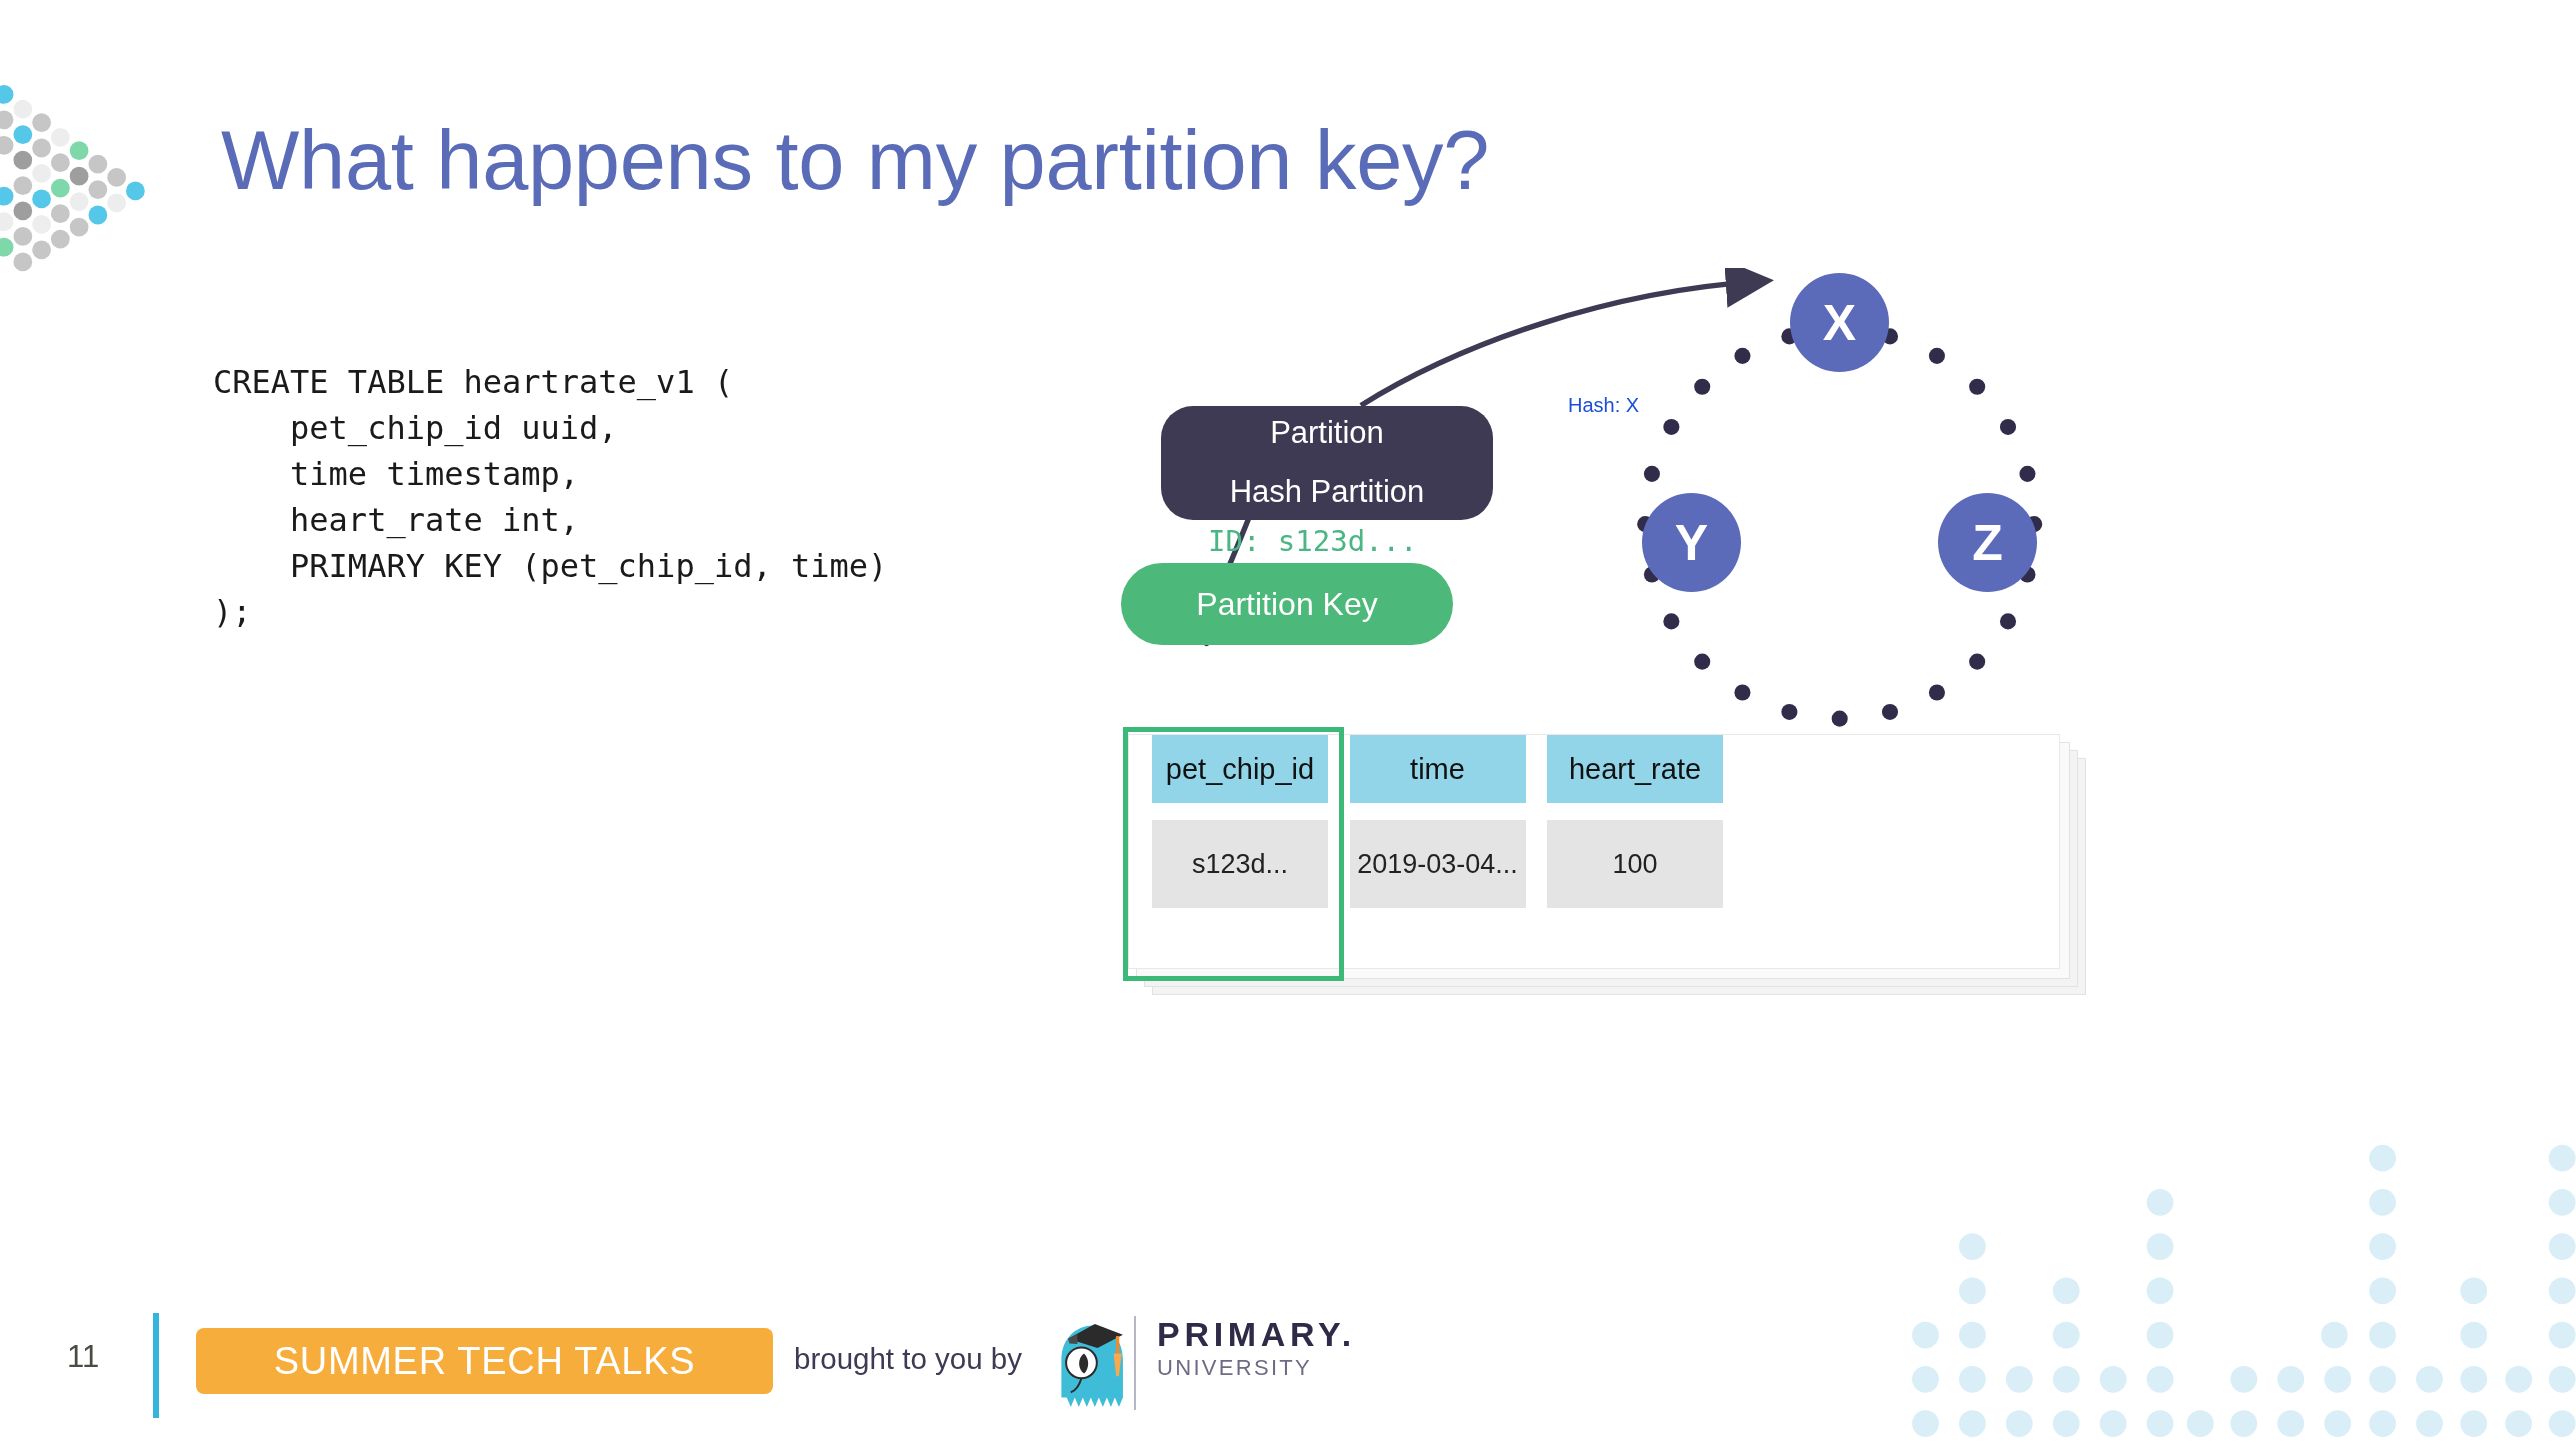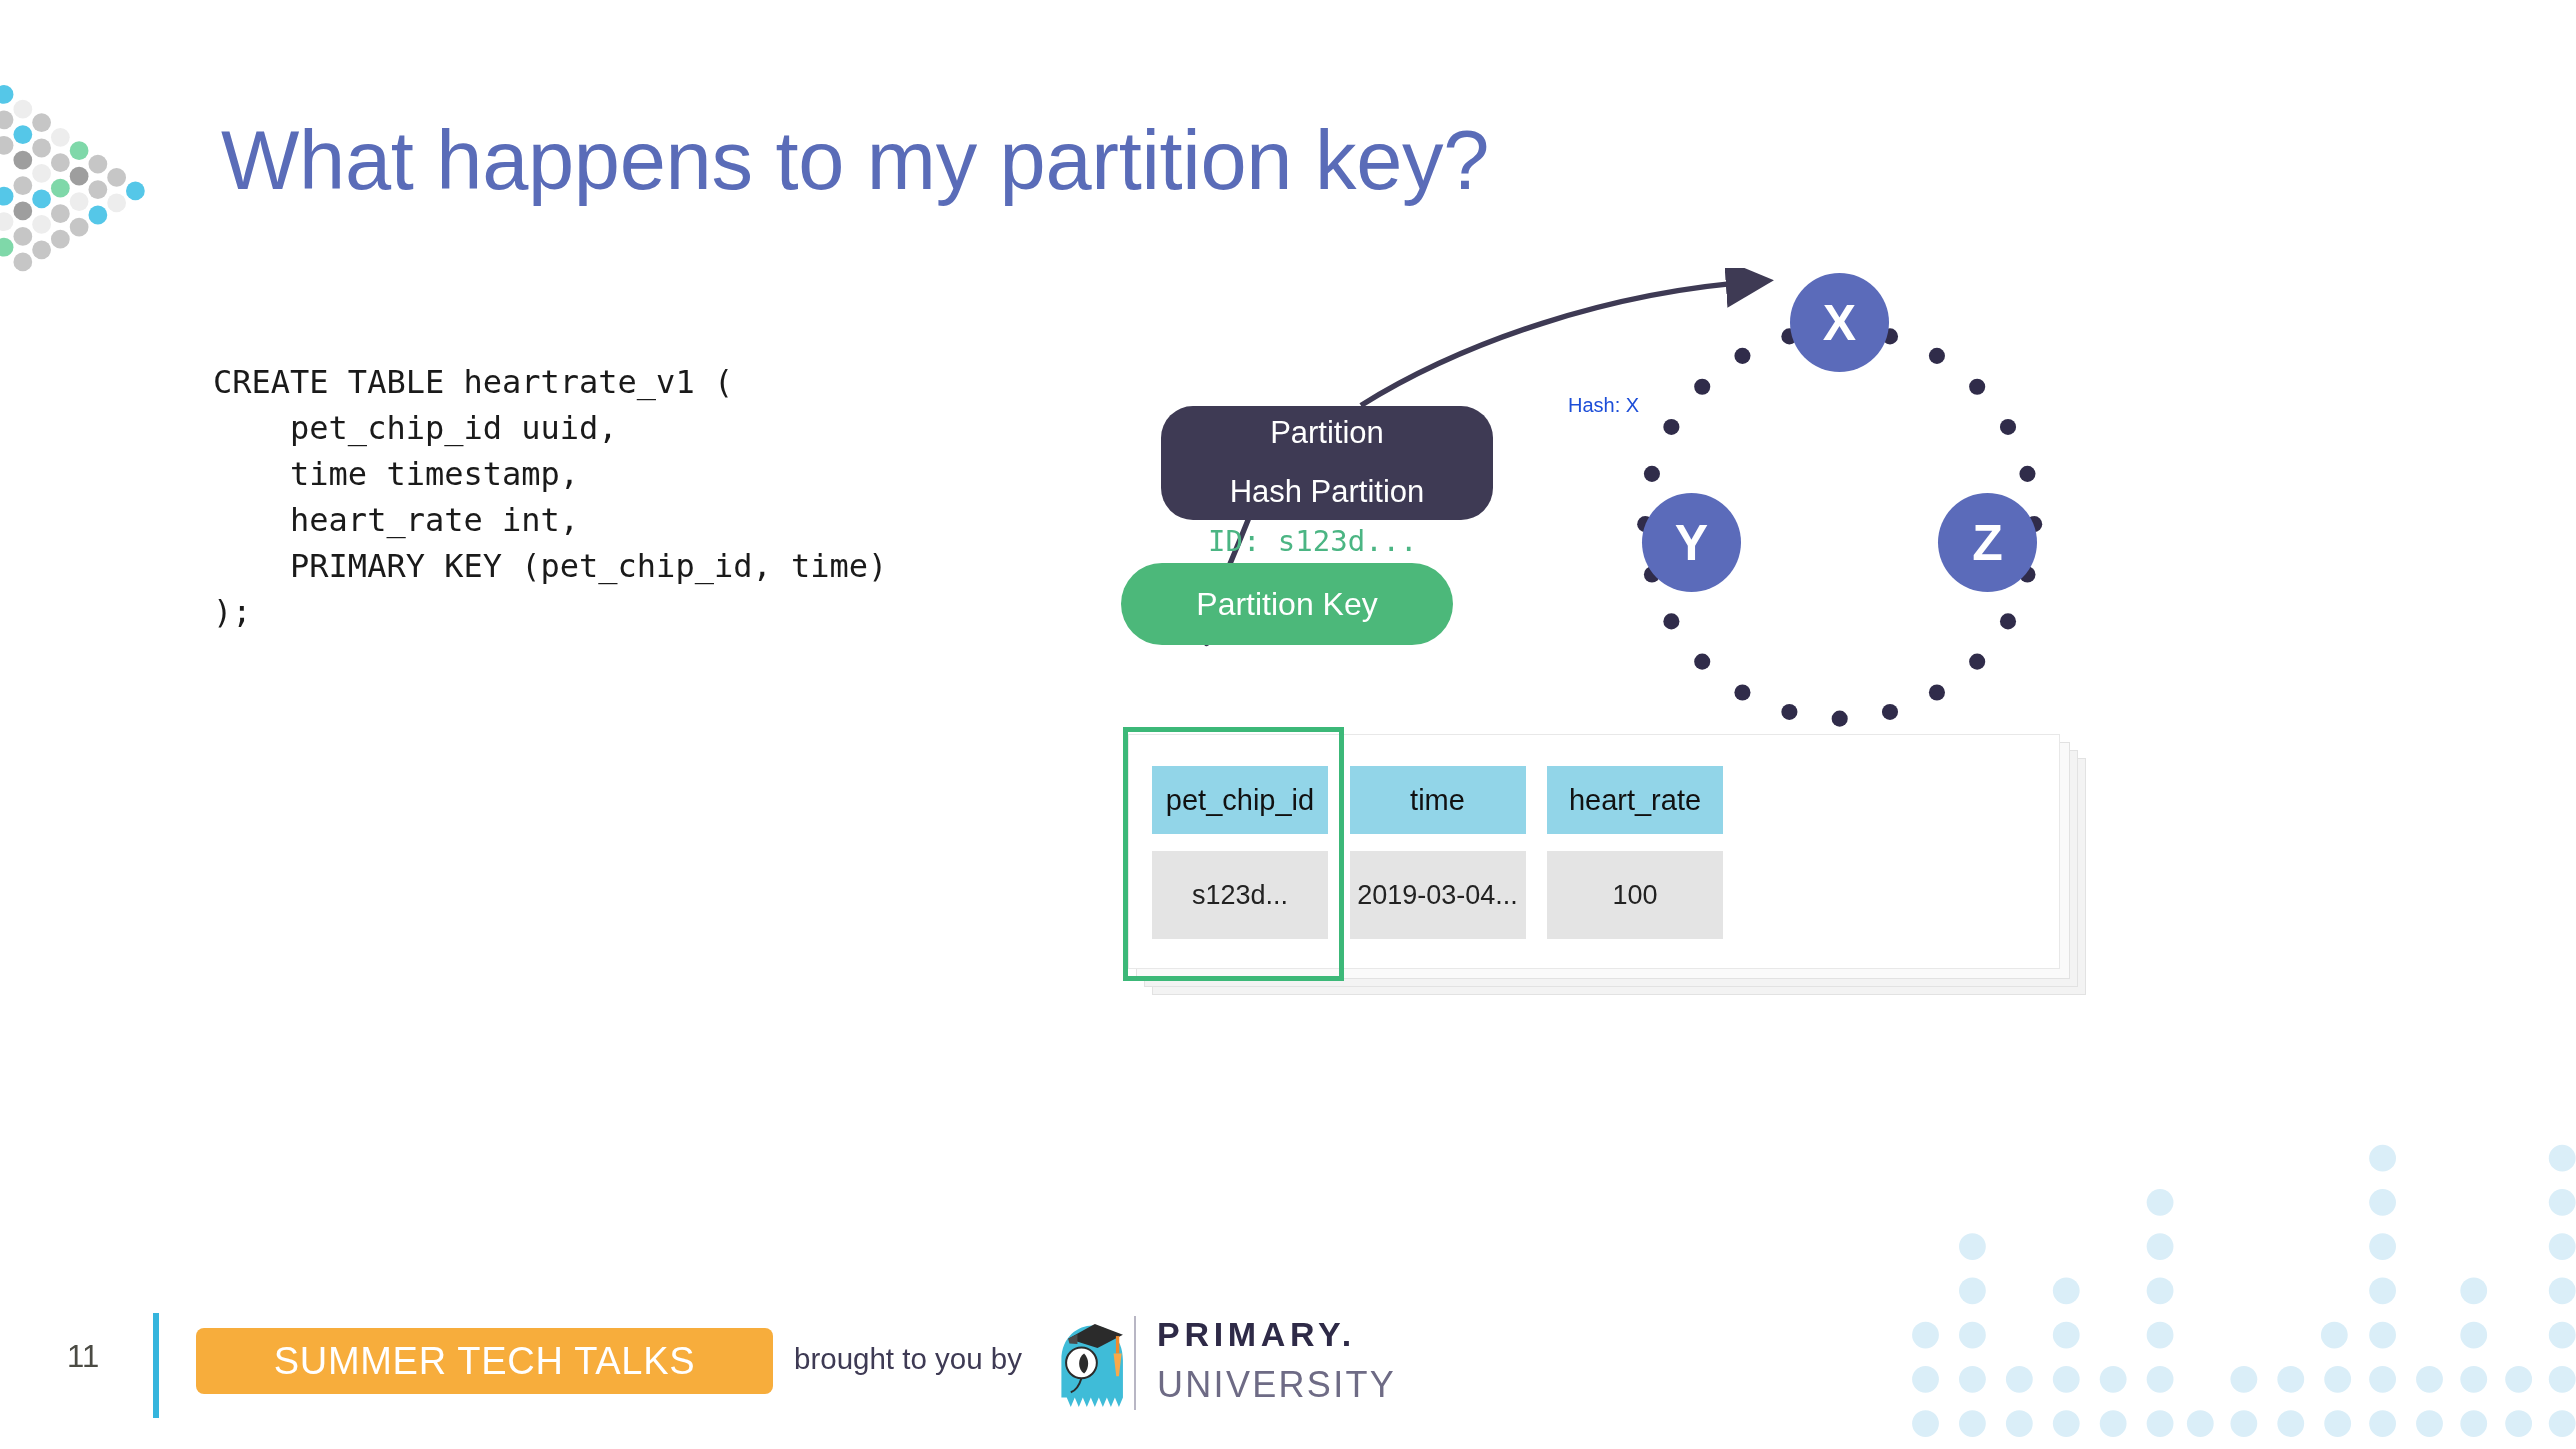--- a/index.html
+++ b/index.html
@@ -161,21 +161,21 @@
   .stack-l2 { left: 16px; top: 16px; width: 932px; height: 235px; }
   .stack-l1 { left: 8px; top: 8px; width: 932px; height: 235px; background:#fafafa; }
   .stack-front {
     position: absolute;
     left: 0px; top: 0px;
     width: 932px; height: 235px;
     background: #ffffff;
     border: 1.3px solid #e8e8e8;
     display: flex;
     align-items: flex-start;
-    padding: 31px 0 0 0;
+    padding: 0 0 0 0;
     box-sizing: border-box;
   }
   .tcol {
     width: 176px;
     margin-left: 21.5px;
   }
   .tcol:first-child { margin-left: 23px; }
   .th {
     background: #92d5e8;
     height: 68px;
@@ -272,25 +272,25 @@
     top: 9.4px;
   }
   #scylla-name {
     font-size: 34px;
     font-weight: bold;
     color: #2e2a47;
     letter-spacing: 4.7px;
     line-height: 1.05;
   }
   #scylla-sub {
-    font-size: 36px;
+    font-size: 22px;
     color: #6e6b85;
     letter-spacing: 2.3px;
     line-height: 1.15;
-    margin-top: 11px;
+    margin-top: 2px;
   }
 </style>
 </head>
 <body>
 
 <svg id="deco-topleft" viewBox="0 0 270 300">
   <g>
     <circle cx="6" cy="20" r="14" fill="#55c7e8"></circle>
     <circle cx="6" cy="58" r="14" fill="#c6c6c6"></circle>
     <circle cx="6" cy="96" r="14" fill="#c6c6c6"></circle>

